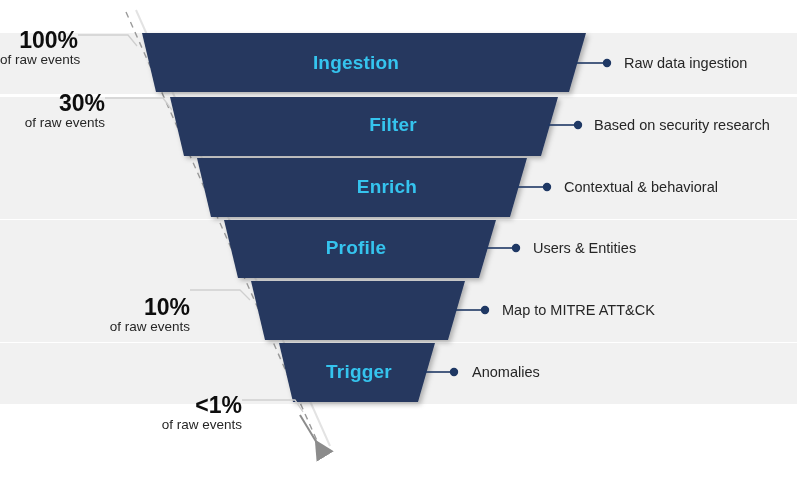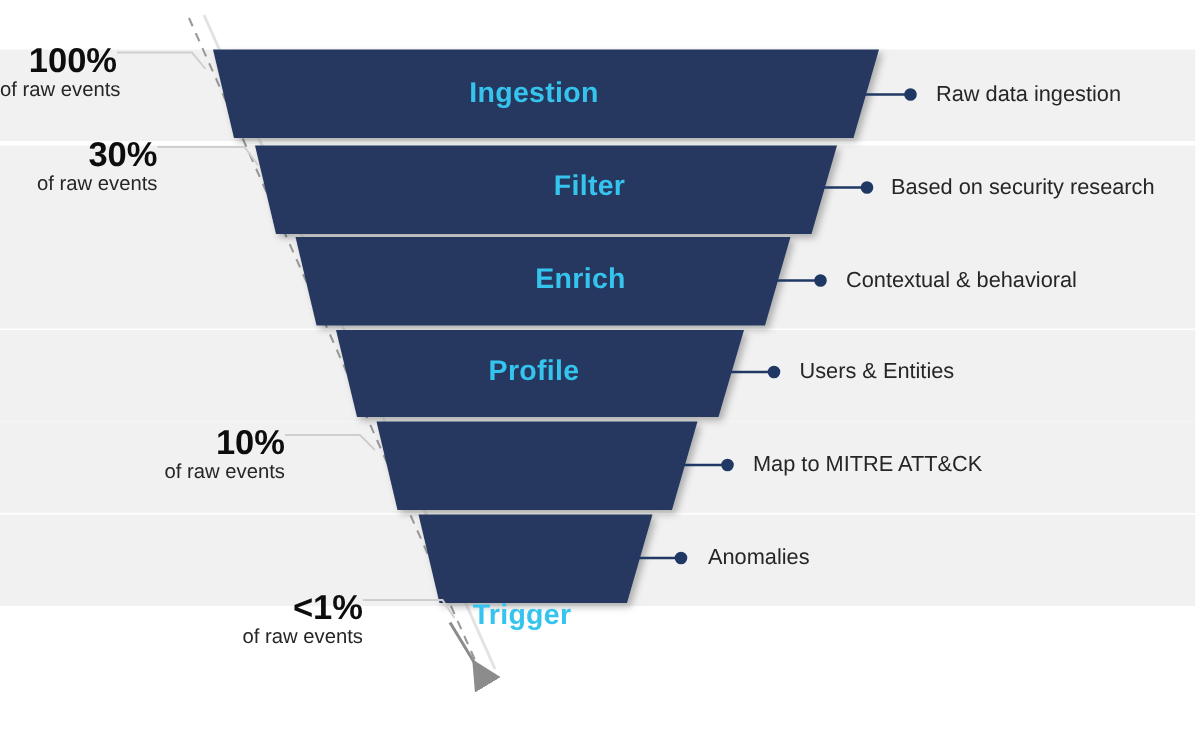--- a/index.html
+++ b/index.html
@@ -124,38 +124,38 @@
         <circle cx="485" cy="310" r="3.4"></circle>
       <line x1="424" y1="372" x2="454" y2="372"></line>
         <circle cx="454" cy="372" r="3.4"></circle>
     </g>
   </svg>
 
   <div class="stage-label" style="left:356px;top:63px;">Ingestion</div>
   <div class="stage-label" style="left:356px;top:125px;margin-left:37px;">Filter</div>
   <div class="stage-label" style="left:344px;top:187px;margin-left:43px;">Enrich</div>
   <div class="stage-label" style="left:356px;top:248px;">Profile</div>
-  <div class="stage-label" style="left:348px;top:372px;margin-top:39px;">Trigger</div>
+  <div class="stage-label" style="left:359px;top:372px;">Trigger</div>
 
   <div class="desc" style="left:594px;top:125px;">Based on security research</div>
   <div class="desc" style="left:624px;top:63px;">Raw data ingestion</div>
   <div class="desc" style="left:564px;top:187px;">Contextual &amp; behavioral</div>
   <div class="desc" style="left:533px;top:248px;">Users &amp; Entities</div>
   <div class="desc" style="left:502px;top:310px;">Map to MITRE ATT&amp;CK</div>
   <div class="desc" style="left:472px;top:372px;">Anomalies</div>
 
   <div class="pct-wrap" style="left:0px;top:48px;width:78px;">
     <span class="pct-val">100%</span>
     <span class="pct-sub">of raw events</span>
   </div>
   <div class="pct-wrap" style="left:0px;top:111px;width:105px;">
     <span class="pct-val">30%</span>
     <span class="pct-sub">of raw events</span>
   </div>
-  <div class="pct-wrap" style="left:85px;top:303px;width:105px;">
+  <div class="pct-wrap" style="left:85px;top:315px;width:105px;">
     <span class="pct-val">10%</span>
     <span class="pct-sub">of raw events</span>
   </div>
   <div class="pct-wrap" style="left:137px;top:413px;width:105px;">
     <span class="pct-val">&lt;1%</span>
     <span class="pct-sub">of raw events</span>
   </div>
 
 
 </div>

